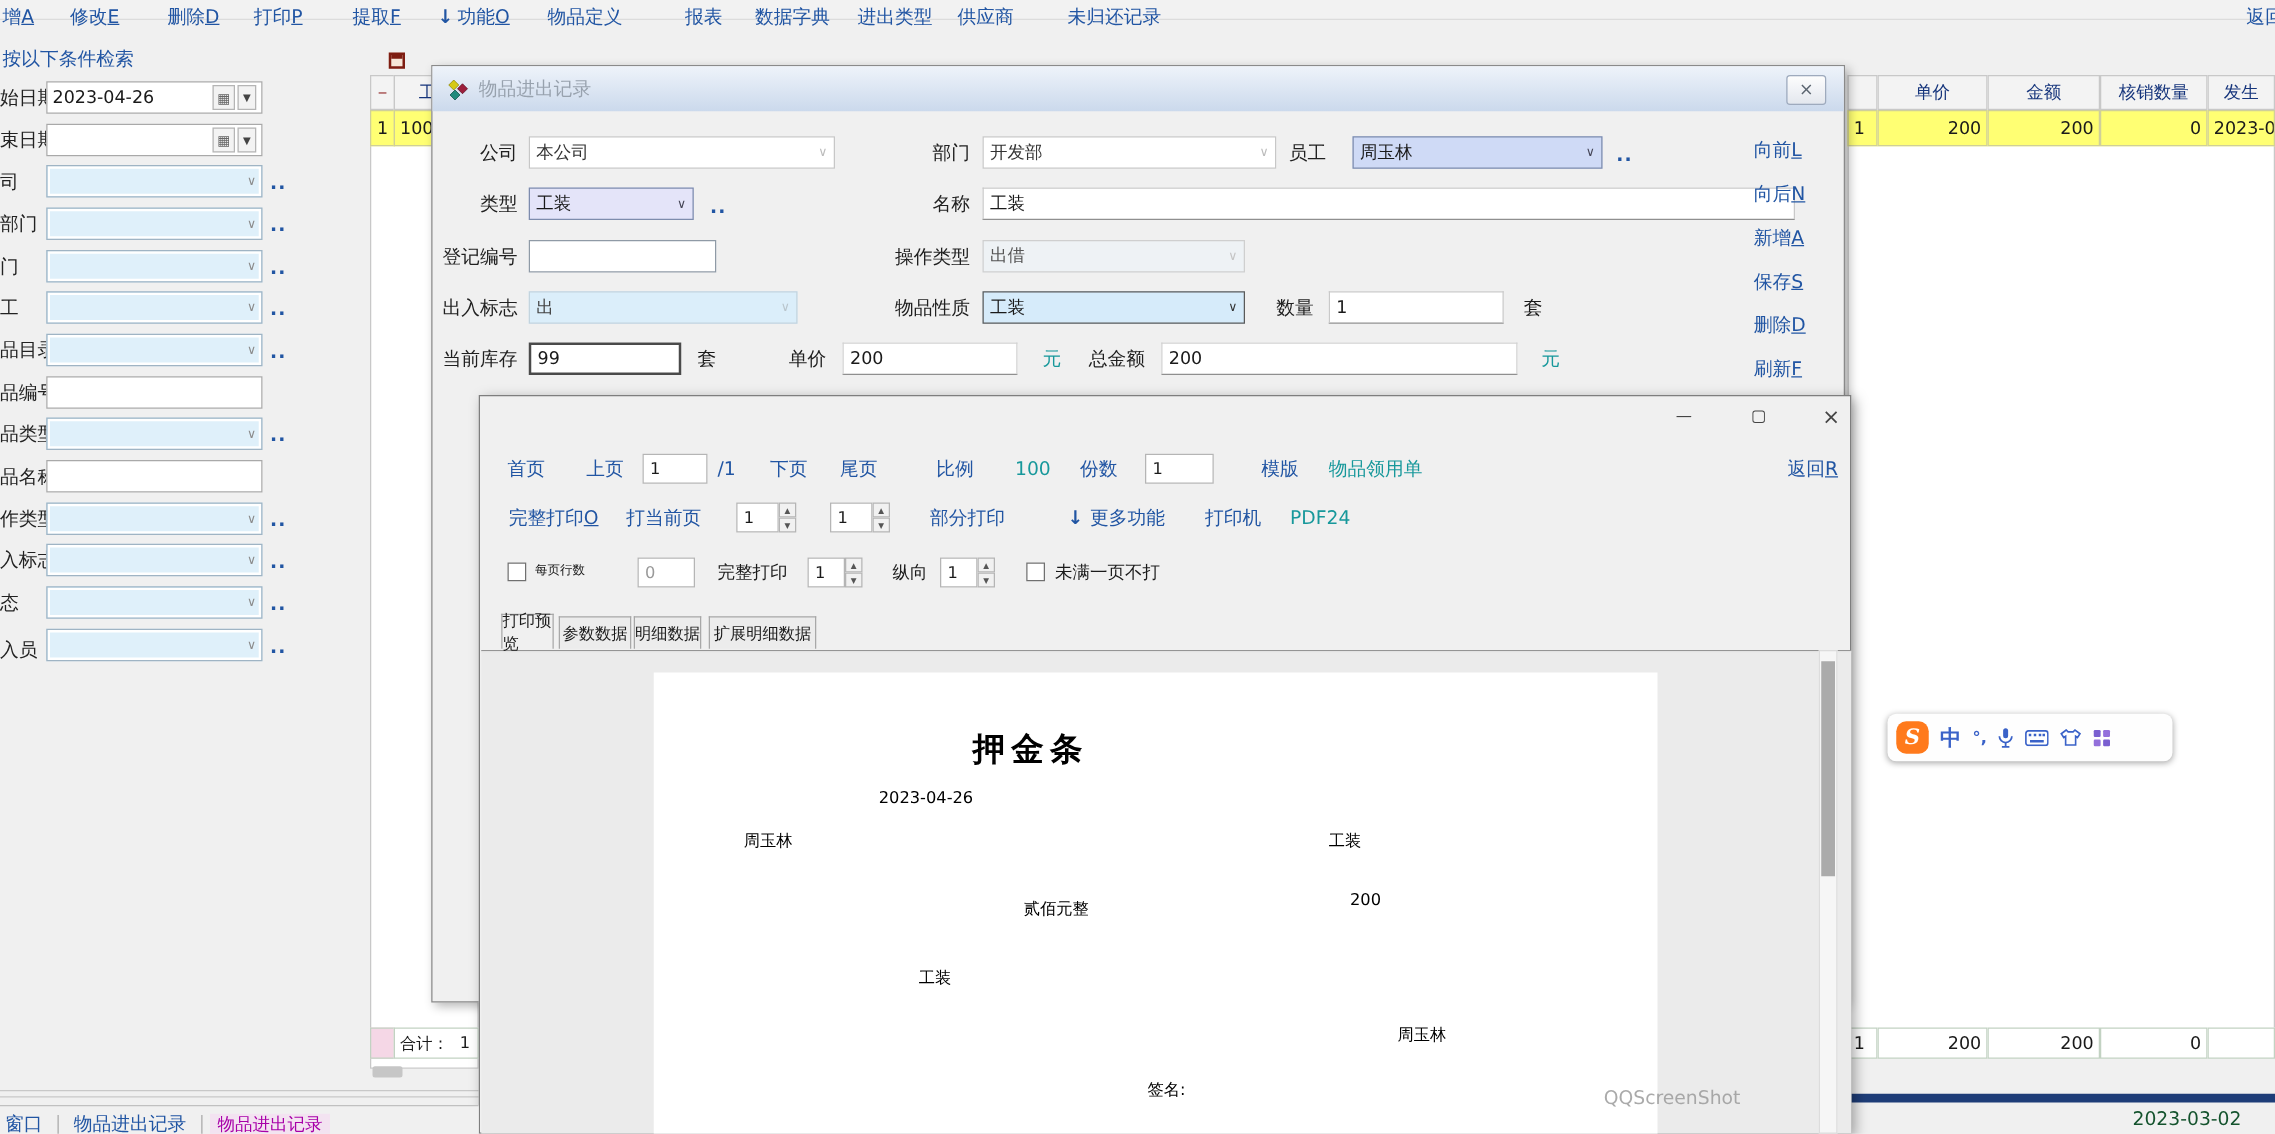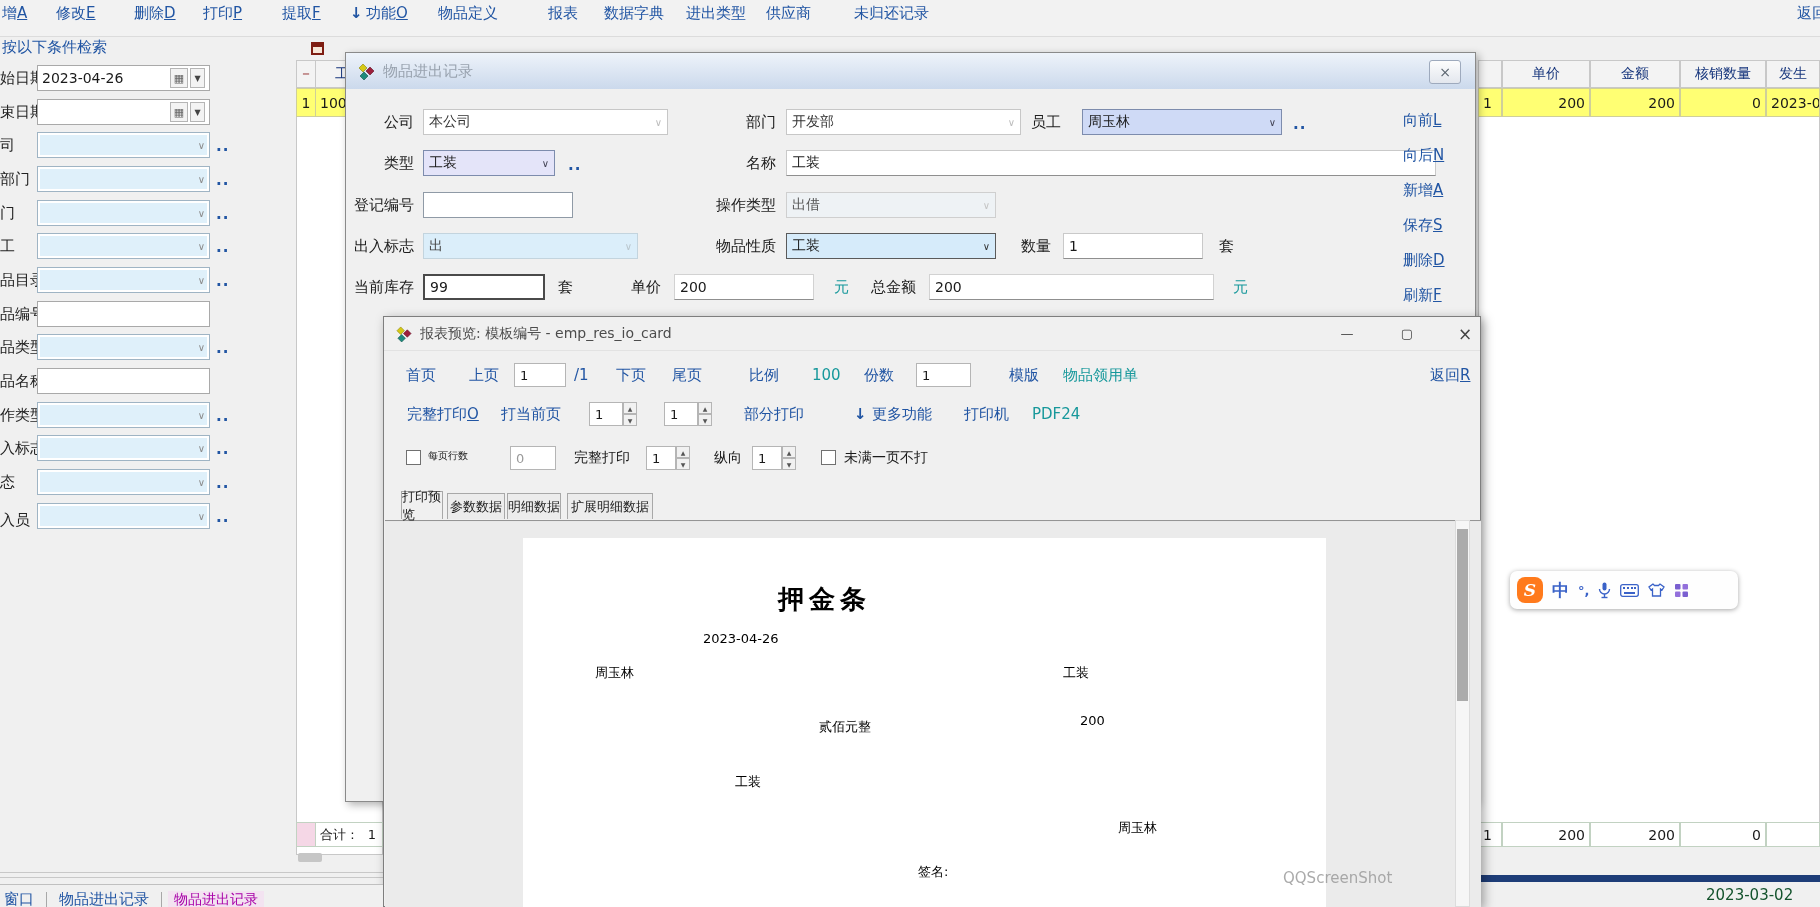--- a/index.html
+++ b/index.html
@@ -3,21 +3,21 @@
 <meta charset="utf-8">
 <style>
 *{margin:0;padding:0;box-sizing:border-box;font-family:"DejaVu Sans","Liberation Sans",sans-serif}
 html,body{width:1820px;height:907px}
 body{position:relative;background:#f0f0f0;overflow:hidden;font-size:15px;color:#1a1a1a}
 .abs{position:absolute}
 .lnk{color:#2155a3;cursor:pointer;white-space:nowrap;font-size:15px}
 .lnk u{text-decoration:underline}
 .teal{color:#17989b}
 
-#menubar{position:absolute;left:0;top:0;width:1820px;height:37px;background:#f2f2f2;border-bottom:1px solid #dcdcdc}
+#menubar{position:absolute;left:0;top:0;width:1820px;height:16px;background:#f2f2f2;border-bottom:1px solid #dcdcdc}
 #menubar .mi{position:absolute;top:4px}
 
 .srow-label{position:absolute;left:0;font-size:15px;color:#222;line-height:26px}
 .fld{position:absolute;height:26px;background:#fff;border:1px solid #a9a9a9;display:flex;align-items:center;padding:0 4px;font-size:14px;overflow:hidden;white-space:nowrap}
 .sel{justify-content:space-between;background:#dff0fa;border:1px solid #9fb4c4;box-shadow:inset 0 0 0 2px #fff}
 .chev{color:#8b8b8b;font-size:10px;flex:0 0 auto;margin-left:4px}
 .dots{position:absolute;color:#2155a3;font-weight:bold;font-size:15px;letter-spacing:1px}
 .calbtn{width:18px;height:20px;background:#f3f3f3;border:1px solid #b5b5b5;font-size:11px;color:#666;display:flex;align-items:center;justify-content:center;margin-left:2px;flex:0 0 auto}
 .dnbtn{width:15px;height:20px;background:#f3f3f3;border:1px solid #b5b5b5;font-size:8px;color:#444;display:flex;align-items:center;justify-content:center;margin-left:2px;flex:0 0 auto}
 
@@ -303,28 +303,20 @@
 
   <div class="navlnk" style="left:1057px;top:58px"><span>向前</span><u>L</u></div>
   <div class="navlnk" style="left:1057px;top:93px"><span>向后</span><u>N</u></div>
   <div class="navlnk" style="left:1057px;top:128px"><span>新增</span><u>A</u></div>
   <div class="navlnk" style="left:1057px;top:163px"><span>保存</span><u>S</u></div>
   <div class="navlnk" style="left:1057px;top:198px"><span>删除</span><u>D</u></div>
   <div class="navlnk" style="left:1057px;top:233px"><span>刷新</span><u>F</u></div>
 </div>
 
 <div id="preview">
-  <div class="tbar">
-    <svg width="16" height="16" viewBox="0 0 17 17">
-      <polygon points="5,1 9,5 5,9 1,5" fill="#d6c915" stroke="#8a8208" stroke-width="0.6"></polygon>
-      <polygon points="12,4 16,8 12,12 8,8" fill="#9c1f3c" stroke="#5e0f22" stroke-width="0.6"></polygon>
-      <polygon points="6,9 10,13 6,17 2,13" fill="#1f8a7d" stroke="#0e5148" stroke-width="0.6"></polygon>
-    </svg>
-    <span class="ttl">报表预览: 模板编号 - emp_res_io_card</span>
-  </div>
   <div class="winc" style="left:941px">—</div>
   <div class="winc" style="left:1001px">▢</div>
   <div class="winc" style="left:1059px;font-size:17px">×</div>
 
   <span class="abs lnk" style="left:22px;top:49px">首页</span>
   <span class="abs lnk" style="left:85px;top:49px">上页</span>
   <div class="num" style="left:130px;top:46px;width:52px">1</div>
   <span class="abs" style="left:190px;top:49px;color:#2155a3">/1</span>
   <span class="abs lnk" style="left:232px;top:49px">下页</span>
   <span class="abs lnk" style="left:288px;top:49px">尾页</span>

